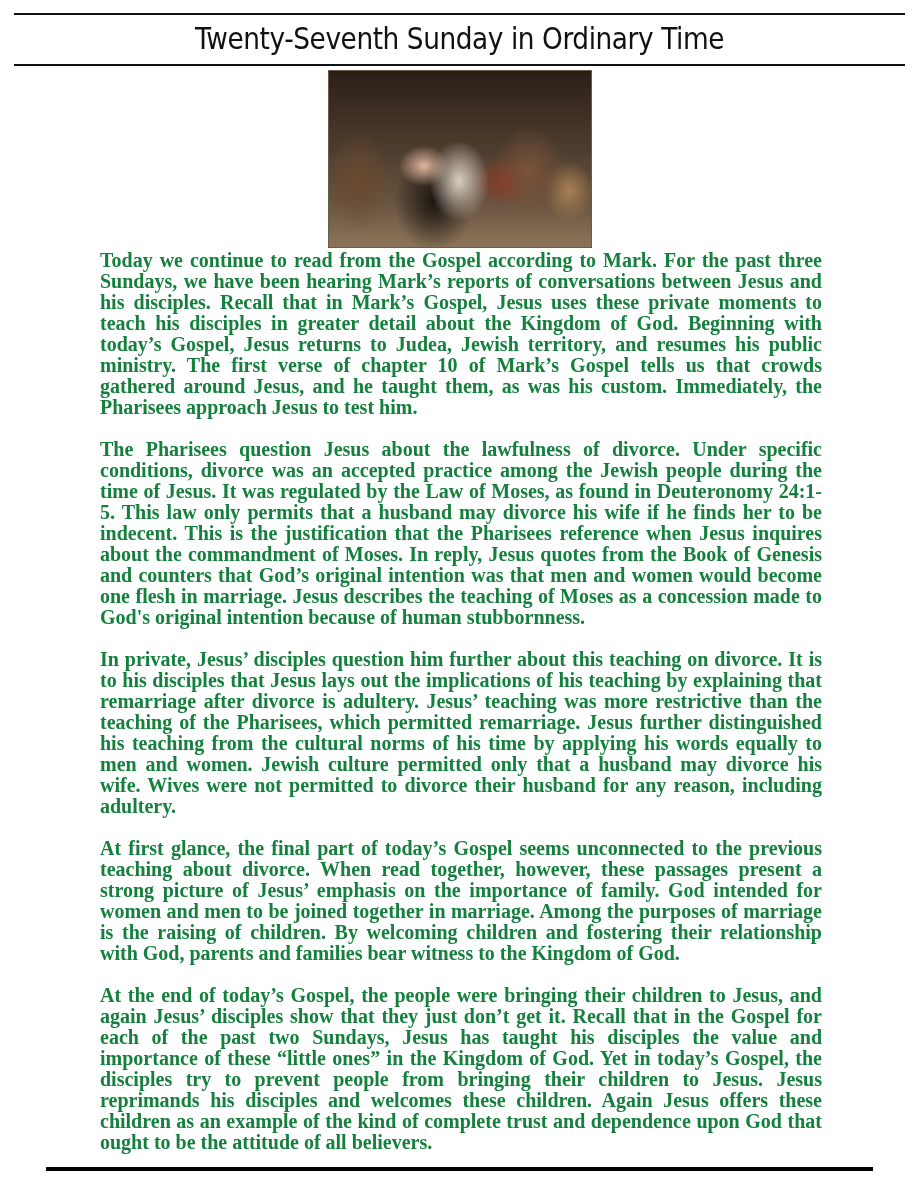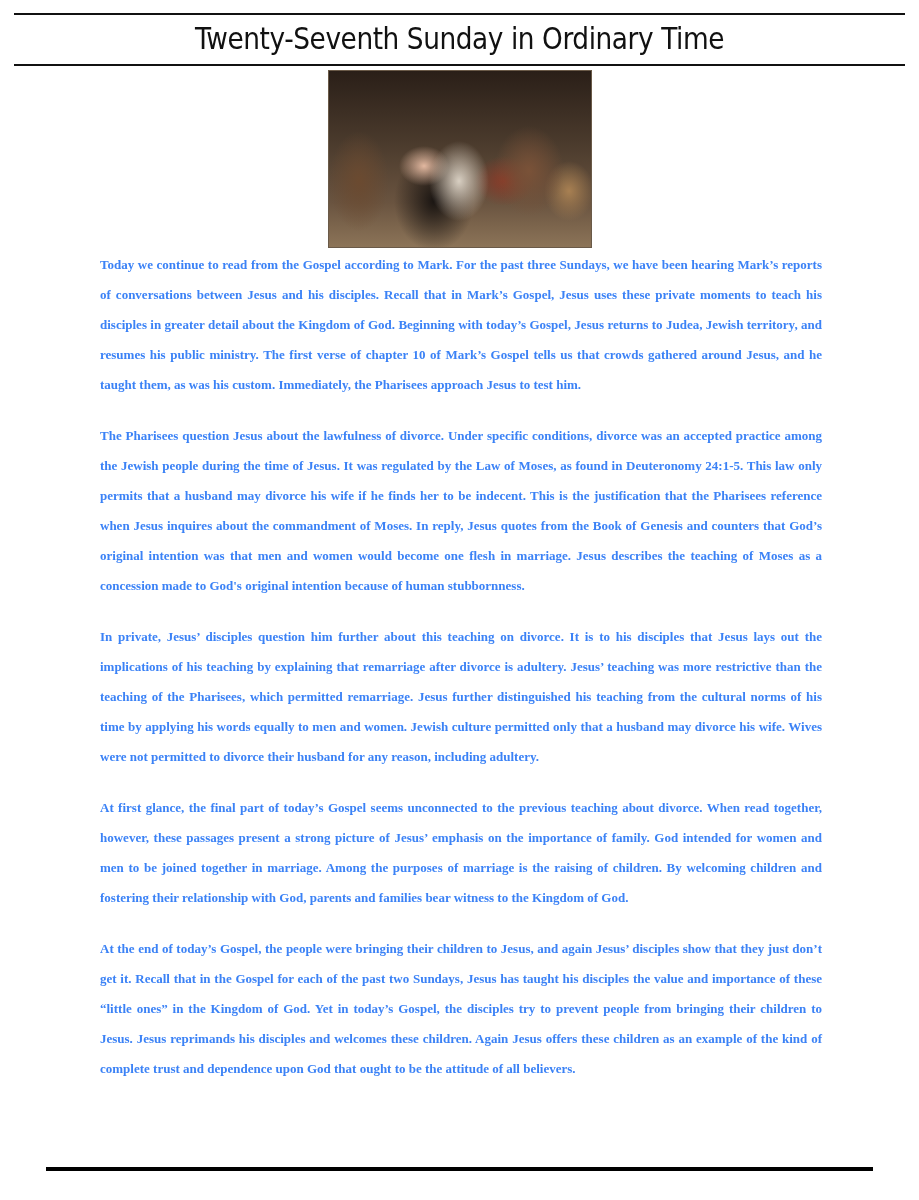--- a/index.html
+++ b/index.html
@@ -23,21 +23,21 @@
       radial-gradient(ellipse 30px 50px at 30px 110px, #6b4a30 0%, rgba(107,74,48,0) 100%),
       radial-gradient(ellipse 35px 45px at 200px 100px, #7a5238 0%, rgba(122,82,56,0) 100%),
       radial-gradient(ellipse 25px 30px at 240px 120px, #a88052 0%, rgba(168,128,82,0) 100%),
       radial-gradient(ellipse 30px 25px at 175px 110px, #8a3a28 0%, rgba(138,58,40,0) 100%),
       linear-gradient(180deg, #2a1f18 0%, #4a3a2c 40%, #6a5440 75%, #8c7458 100%);
     border: 1px solid #6a5a48;
   }
   .body-text {
     position: absolute; left: 100px; top: 250px; width: 722px;
     font-family: "Liberation Serif", serif;
-    font-size: 13px; line-height: 30px; color: #3b82f6;
+    font-size: 20px; line-height: 21px; color: #15803d;
     font-weight: bold;
     text-align: justify;
   }
   .body-text p { margin: 0 0 21px 0; }
   .rule-bottom { position: absolute; left: 46px; right: 46px; top: 1167px; height: 4px; background: #000; }
 </style>
 </head>
 <body>
 
 <div class="rule-top"></div>

